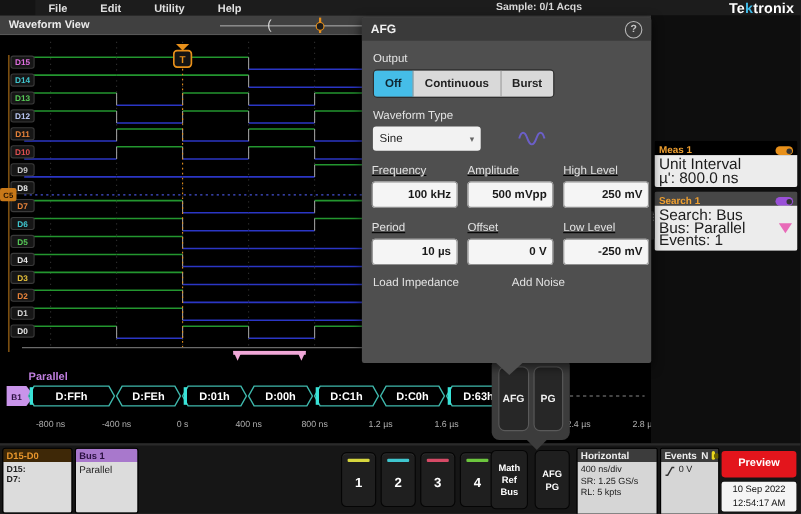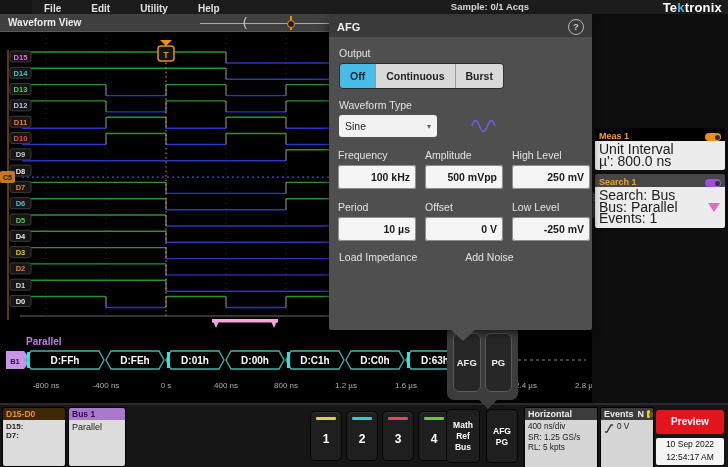--- a/index.html
+++ b/index.html
@@ -42,21 +42,21 @@
   .seg{height:24px;font-size:10.5px;font-weight:bold;color:#222;background:#d9d9d9;
     border:none;border-right:1px solid #9a9a9a;padding:0 10px;line-height:24px;text-align:center;}
   .seg:last-child{border-right:none;}
   .seg.sel{background:#45bde8;color:#0e2530;}
   #wt-row{display:flex;align-items:center;margin-left:10px;margin-top:2px;}
   .dropdown{width:86px;height:22px;background:#f2f2f2;border-radius:3px;font-size:10.5px;
     color:#222;display:flex;align-items:center;justify-content:space-between;padding:0 6px;}
   .dd-chevron{color:#666;font-size:8px;}
   #sine-icon{margin-left:32px;}
   .fld-labels{display:grid;grid-template-columns:78px 78px 78px;gap:9px;padding:0 9px;
-    margin-top:12px;}
+    margin-top:12px;text-decoration:underline;}
   .fld-labels div{font-size:10.5px;color:#e2e2e2;}
   .fld-row{display:grid;grid-template-columns:78px 78px 78px;gap:9px;padding:0 9px;margin-top:4px;}
   .field{height:24px;background:#f5f5f5;border-radius:3px;font-size:10.5px;font-weight:bold;
     color:#1a1a1a;text-align:right;line-height:24px;padding-right:6px;box-sizing:border-box;
     box-shadow:inset 0 0 0 1px #8f8f8f;}
   #ln-row{display:flex;margin-top:12px;}
   #ln-labels{display:flex;}
   .seg2{display:flex;margin-left:10px;border-radius:4px;overflow:hidden;width:fit-content;
     border:1px solid #2e2e2e;margin-top:4px;}
   #noise-group{margin-left:32px;display:flex;align-items:center;margin-top:4px;}

